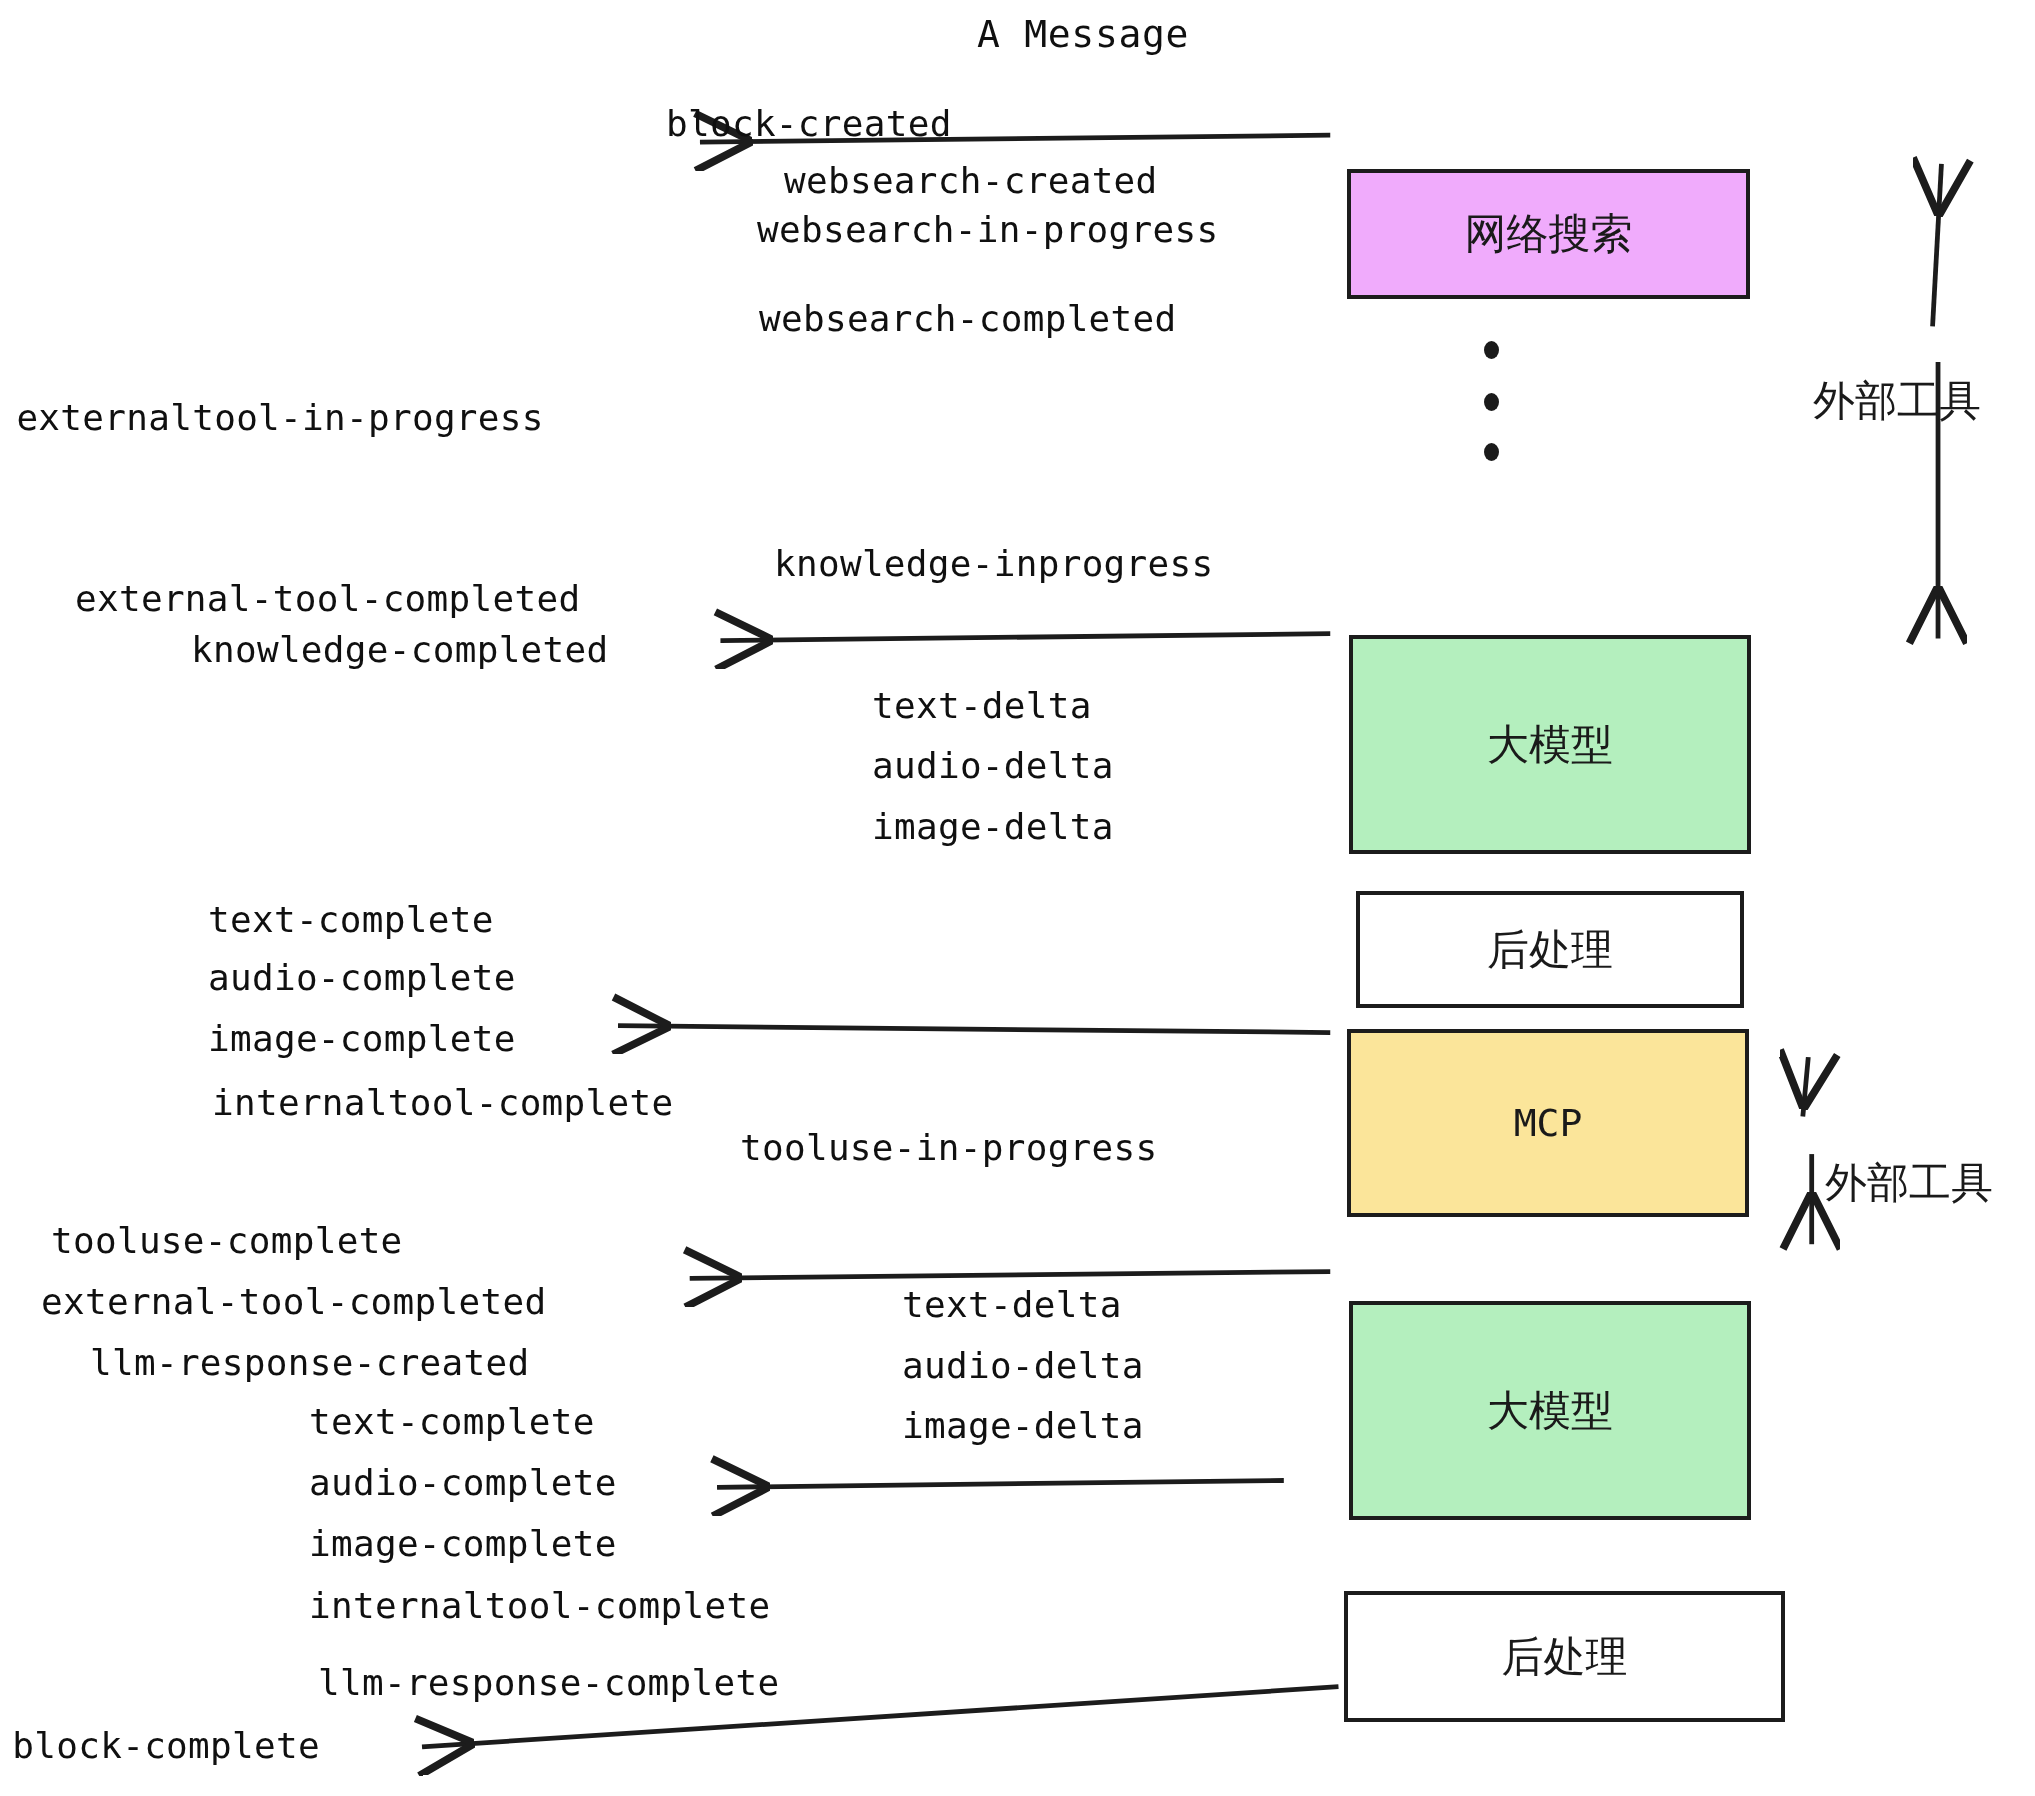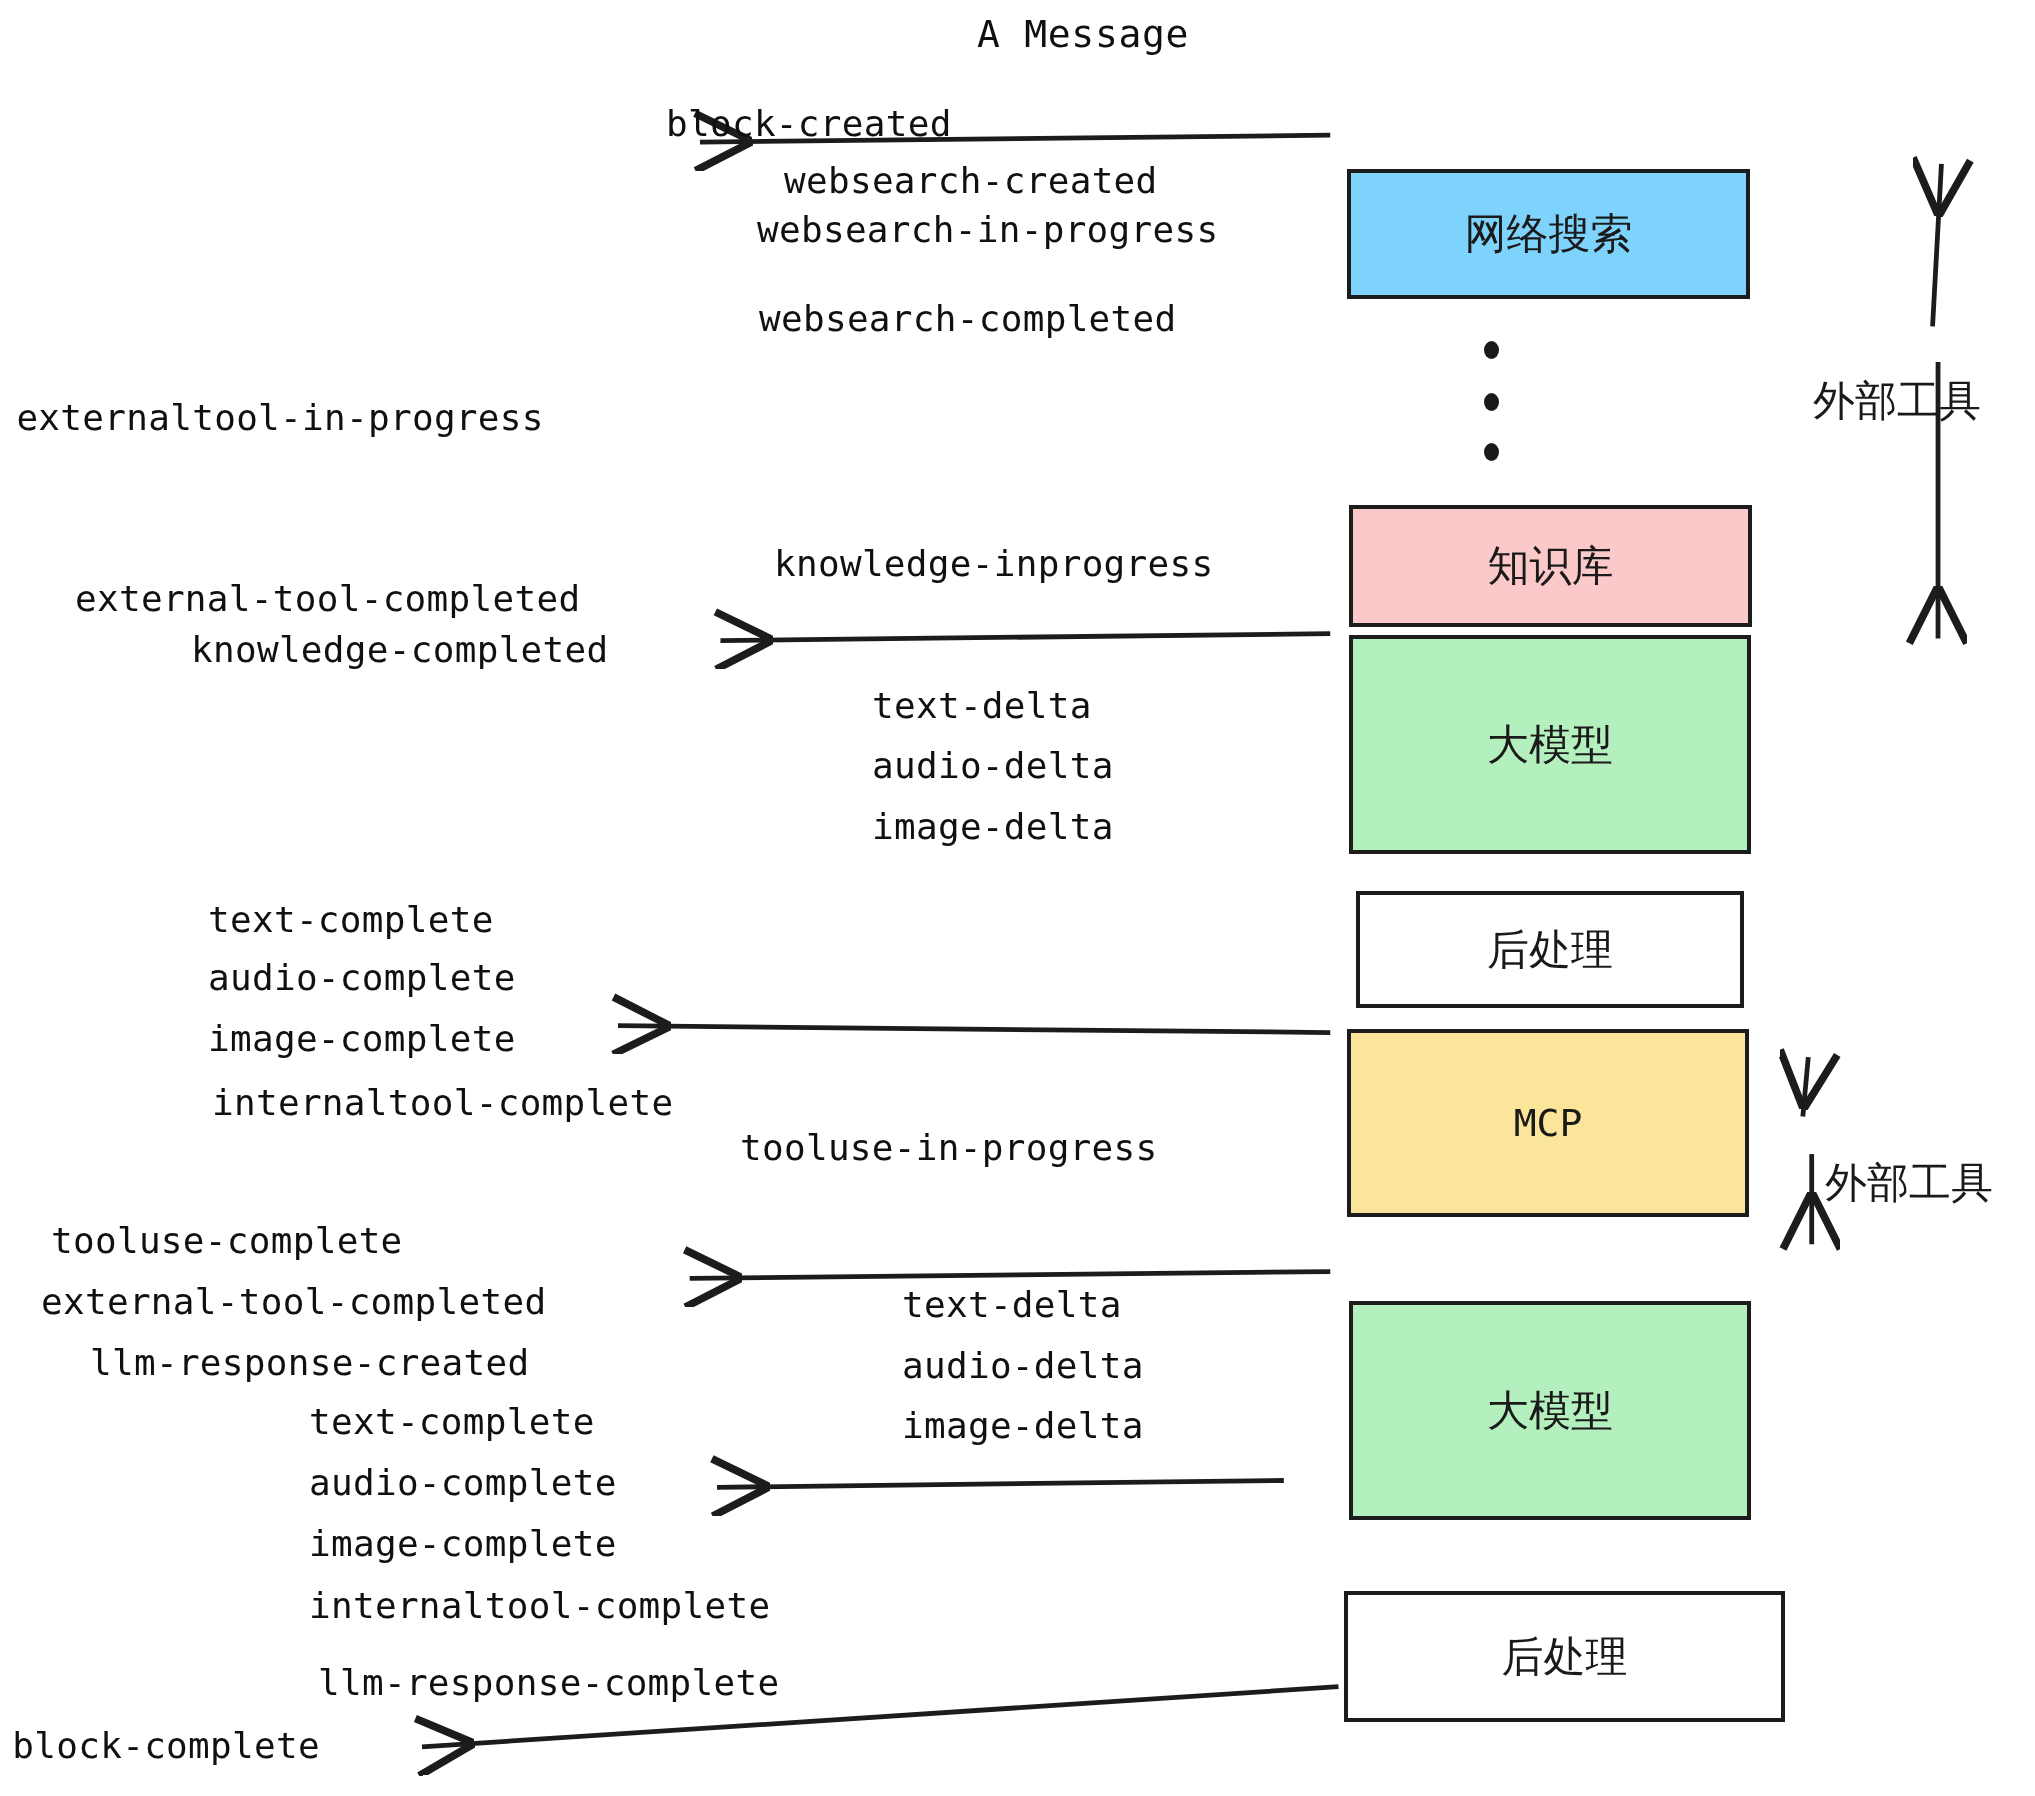--- a/index.html
+++ b/index.html
@@ -102,27 +102,24 @@
       <path d="M1948,1862 L1010,1872"></path>
       <path d="M1880,2168 L1050,2178"></path>
       <path d="M1960,2470 L618,2558"></path>
       <path d="M2830,478 L2843,240"></path>
       <path d="M2838,530 L2838,935"></path>
       <path d="M2640,1635 L2648,1548"></path>
       <path d="M2653,1690 L2653,1822"></path>
     </g>
   </svg>
 
-  <div class="node" style="left:1347px; top:169px; width:403px; height:130px; background:#7dd3fc;">
+  <div class="node" style="left:1347px; top:169px; width:403px; height:130px; background:#f0abfc;">
     <span>网络搜索</span>
   </div>
 
-  <div class="node" style="left:1349px; top:505px; width:403px; height:122px; background:#FBC9C9;">
-    <span>知识库</span>
-  </div>
 
   <div class="node" style="left:1349px; top:635px; width:402px; height:219px; background:#B4EFBE;">
     <span>大模型</span>
   </div>
 
   <div class="node" style="left:1356px; top:891px; width:388px; height:117px; background:#FFFFFF;">
     <span>后处理</span>
   </div>
 
   <div class="node mono" style="left:1347px; top:1029px; width:402px; height:188px; background:#FBE59A;">

